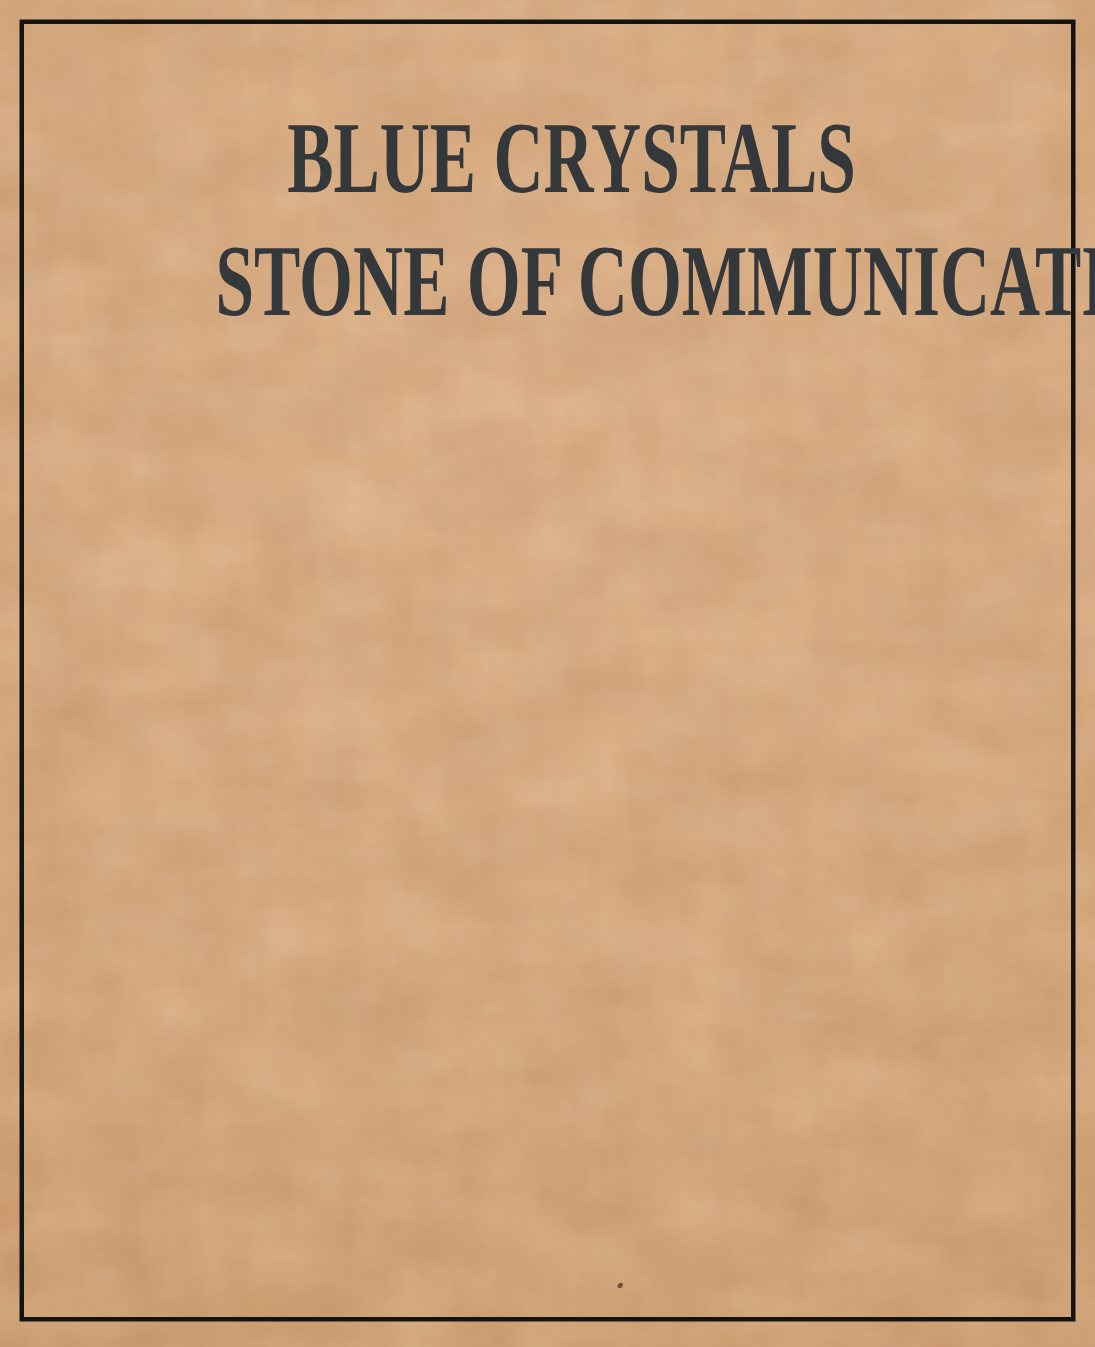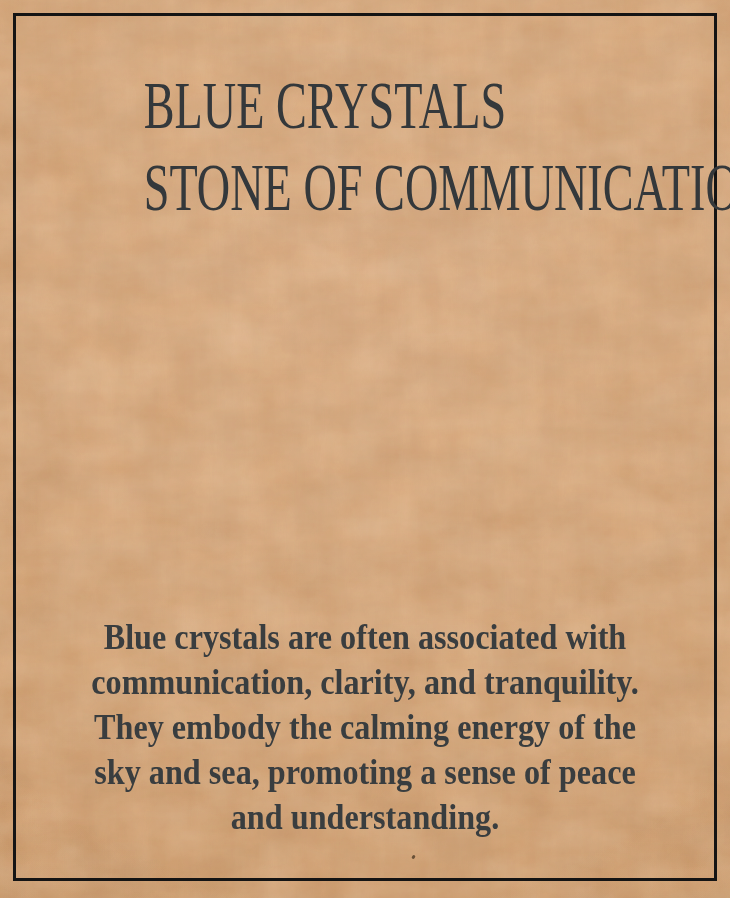--- a/index.html
+++ b/index.html
@@ -28,21 +28,22 @@
   .frame {
     position: absolute;
     left: 13px; top: 13px; right: 13px; bottom: 17px;
     border: 3px solid #141414;
     pointer-events: none;
   }
   .title {
     position: absolute;
     top: 64px; left: 0; right: 0;
     margin: 0;
-    font-weight: 400;
+    text-align: center;
+    font-weight: 700;
     color: #34383b;
     padding-left: 32px;
   }
   .title-line {
     font-size: 68px;
     line-height: 82px;
     white-space: nowrap;
     transform: scaleX(0.68);
     transform-origin: 50% 50%;
     letter-spacing: 0px;
@@ -103,23 +104,16 @@
 
   <div class="vignette"></div>
 
   <div class="frame"></div>
 
   <h1 class="title">
     <div class="title-line">BLUE CRYSTALS</div>
     <div class="title-line">STONE OF COMMUNICATION.</div>
   </h1>
 
-  <div class="description">
-    <div class="body-line">Blue crystals are often associated with</div>
-    <div class="body-line">communication, clarity, and tranquility.</div>
-    <div class="body-line">They embody the calming energy of the</div>
-    <div class="body-line">sky and sea, promoting a sense of peace</div>
-    <div class="body-line">and understanding.</div>
-  </div>
 
   <div class="speck"></div>
 
 </div>
 
 </body></html>

